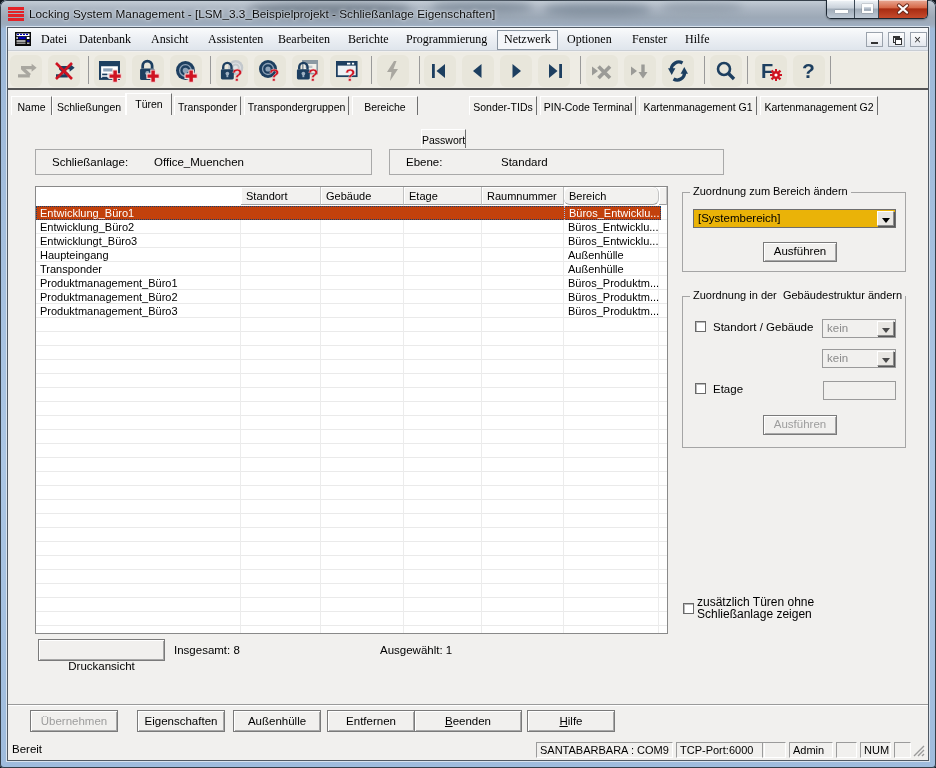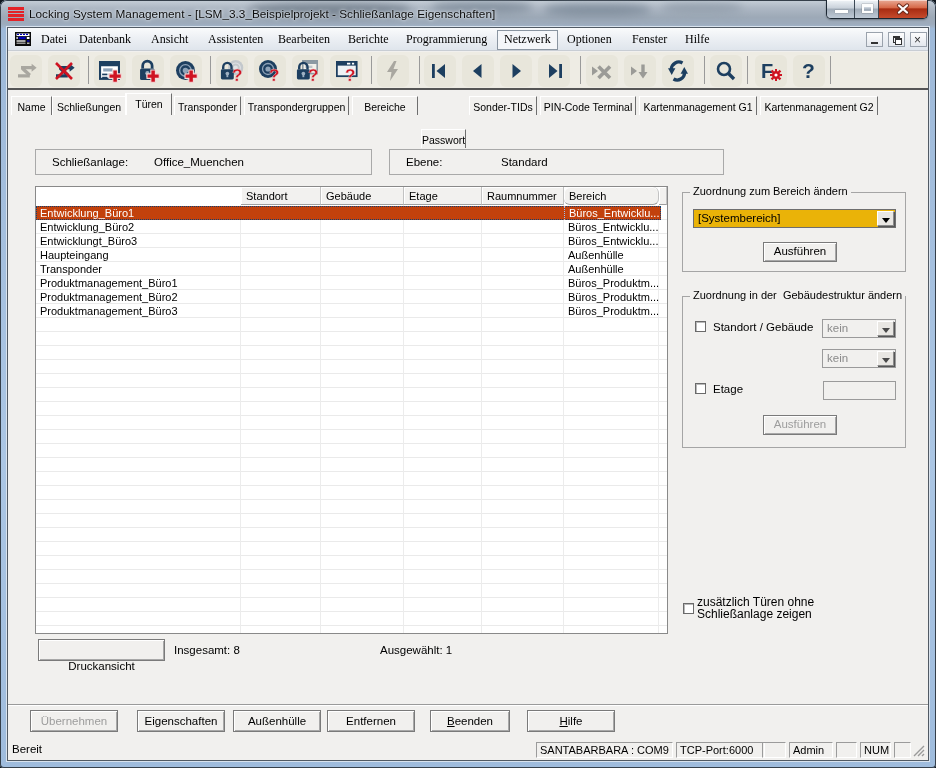--- a/index.html
+++ b/index.html
@@ -481,21 +481,21 @@
 
     <div class="checkbox" style="left:675px;top:575px;"></div>
     <div class="abs" style="left:689px;top:568px;line-height:12px;font-size:12px;">zusätzlich Türen ohne<br>Schließanlage zeigen</div>
 
     <div class="abs" style="left:0;top:676px;width:920px;height:1px;background:#9a9a9a;"></div>
     <div class="abs" style="left:0;top:677px;width:920px;height:1px;background:#ffffff;"></div>
     <div class="btn" style="left:22px;top:682px;width:88px;height:22px;padding-top:4px;color:#9d9d9d;">Übernehmen</div>
     <div class="btn" style="left:129px;top:682px;width:88px;height:22px;padding-top:4px;">Eigenschaften</div>
     <div class="btn" style="left:225px;top:682px;width:88px;height:22px;padding-top:4px;">Außenhülle</div>
     <div class="btn" style="left:319px;top:682px;width:88px;height:22px;padding-top:4px;">Entfernen</div>
-    <div class="btn" style="left:422px;top:682px;width:80px;height:22px;padding-top:4px;"><span style="text-decoration:underline;">B</span>eenden</div>
+    <div class="btn" style="left:406px;top:682px;width:108px;height:22px;padding-top:4px;"><span style="text-decoration:underline;">B</span>eenden</div>
     <div class="btn" style="left:519px;top:682px;width:88px;height:22px;padding-top:4px;"><span style="text-decoration:underline;">H</span>ilfe</div>
 
     <div id="statusbar">
       <div class="abs" style="left:4px;top:4px;">Bereit</div>
       <div class="spanel" style="left:528px;width:137px;">SANTABARBARA : COM9</div>
       <div class="spanel" style="left:668px;width:89px;">TCP-Port:6000</div>
       <div class="spanel" style="left:754px;width:24px;"></div>
       <div class="spanel" style="left:781px;width:44px;">Admin</div>
       <div class="spanel" style="left:828px;width:21px;"></div>
       <div class="spanel" style="left:852px;width:31px;">NUM</div>

